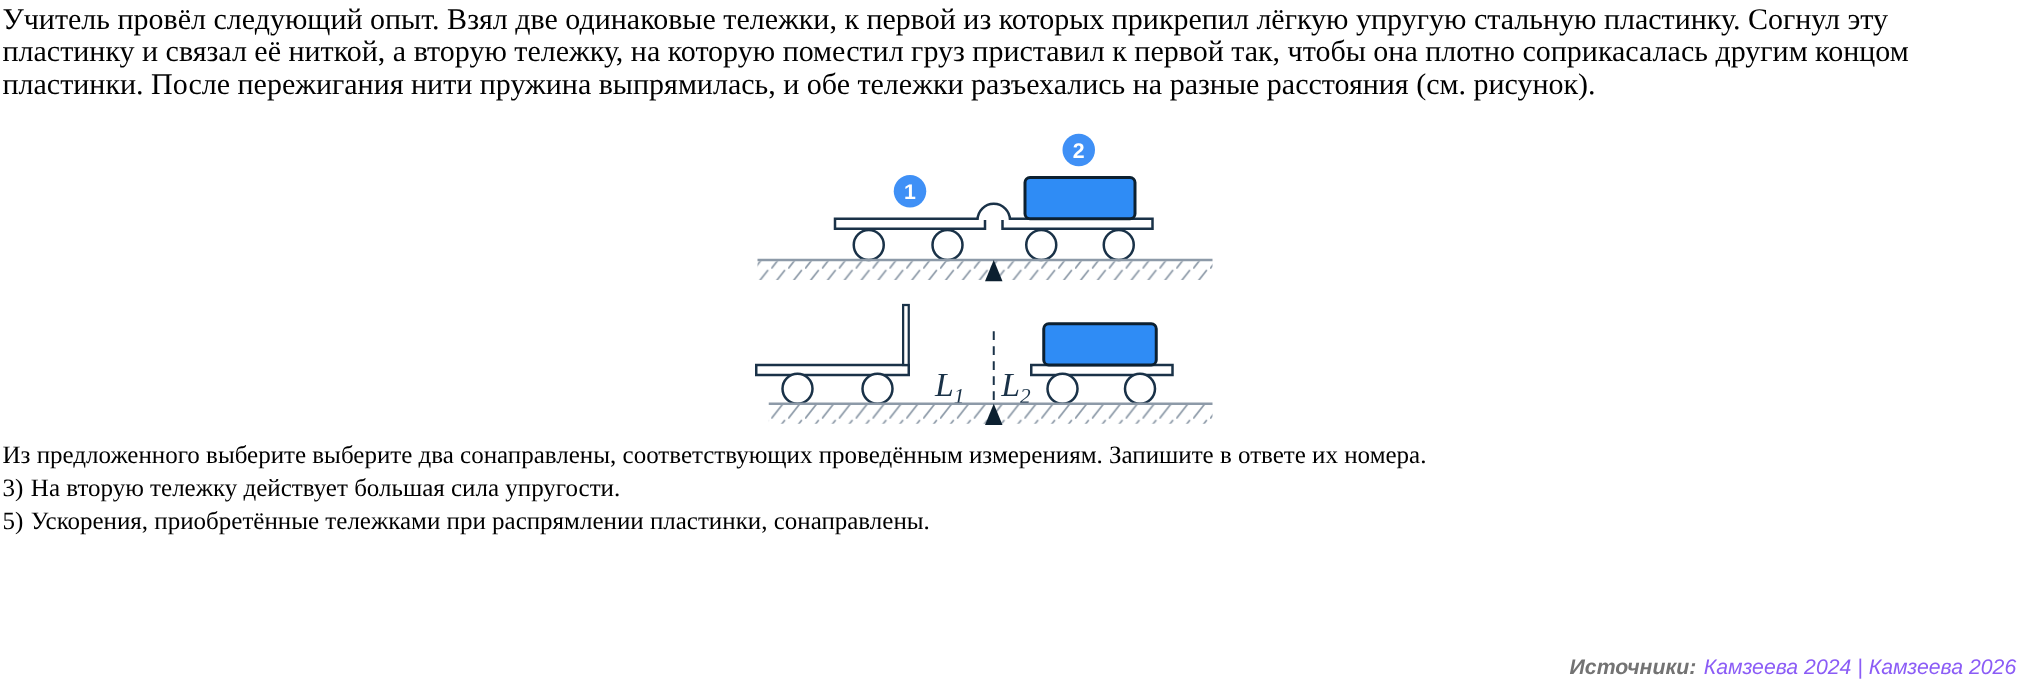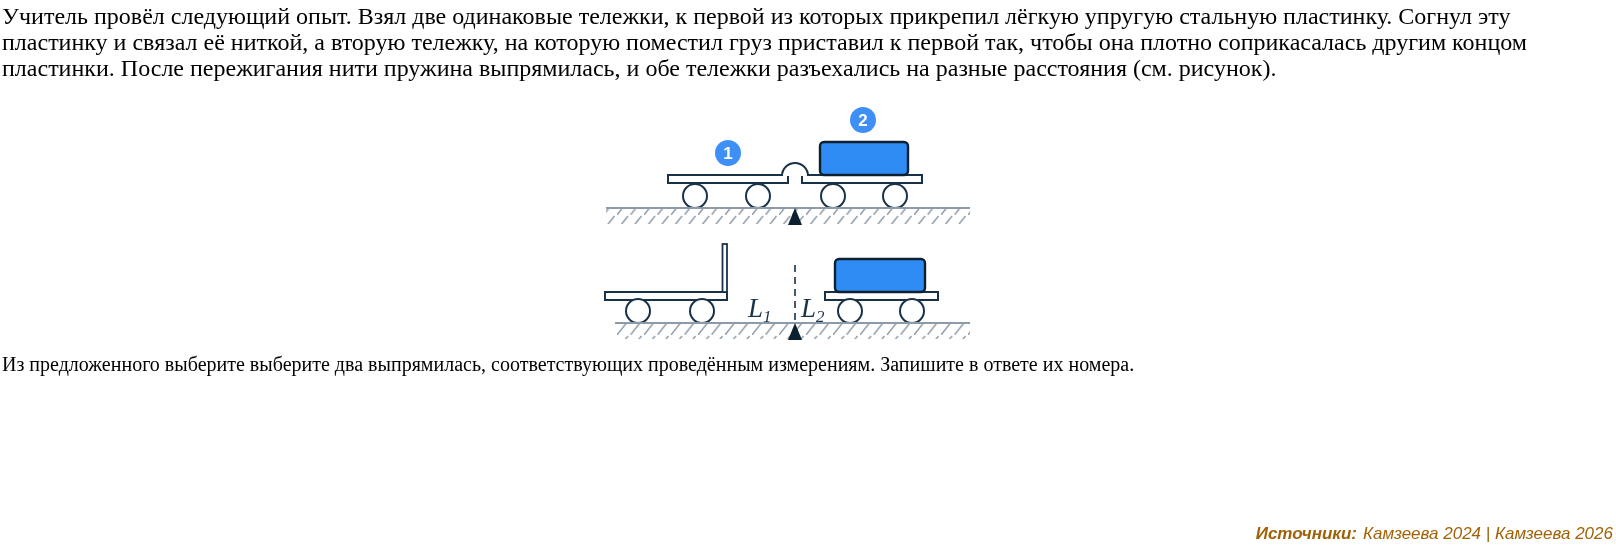--- a/index.html
+++ b/index.html
@@ -21,22 +21,22 @@
   .figure-wrap{position:absolute;left:590px;top:95px;width:400px;height:255px;}
   .question-block{position:absolute;left:2px;top:351px;width:1612px;}
   .question-block p{margin:0;font-size:20px;line-height:26.5px;}
   .q-bold{font-weight:normal;}
   .opt-num{margin-right:6px;}
   .sources{
     position:absolute;right:3px;top:524px;
     font-family:"Liberation Sans",sans-serif;font-style:italic;font-size:17px;
     white-space:nowrap;
   }
-  .src-label{font-weight:bold;color:#a16207;}
-  .src-value{color:#a16207;margin-left:6px;}
+  .src-label{font-weight:bold;color:#737373;}
+  .src-value{color:#8b5cf6;margin-left:6px;}
   
   .outline{fill:#fff;stroke:var(--outline-navy);stroke-width:2;}
   .plate{fill:#fff;stroke:var(--outline-navy);stroke-width:1.8;}
   .blue-box{fill:var(--accent-blue);stroke:var(--marker-dark);stroke-width:2.4;}
   .badge{fill:var(--badge-blue);}
   .badge-num{fill:#fff;font-family:"Liberation Sans",sans-serif;font-weight:bold;font-size:17px;text-anchor:middle;}
   .ground{stroke:var(--hatch-gray);stroke-width:2;fill:none;}
   .hatch-line{stroke:var(--hatch-gray);stroke-width:1.4;}
   .marker{fill:var(--marker-dark);}
   .dash{stroke:var(--outline-navy);stroke-width:1.6;stroke-dasharray:7 5;fill:none;}
@@ -89,20 +89,22 @@
         <text class="dist-label" x="158" y="222"><tspan>L</tspan><tspan class="dist-sub" dy="5">1</tspan></text>
         <text class="dist-label" x="211" y="222"><tspan>L</tspan><tspan class="dist-sub" dy="5">2</tspan></text>
         <line class="ground" x1="25" y1="228" x2="380" y2="228"></line>
         <rect x="25" y="229" width="355" height="15" fill="url(#hatch)"></rect>
         <polygon class="marker" points="205,228 198,245 212,245"></polygon>
       </g>
     </svg>
   </div>
 
   <div class="question-block">
-    <p><span>Из предложенного выберите выберите </span><span class="q-bold">два</span><span> выпрямилась, соответствующих проведённым измерениям. Запишите в ответе их номера.</span></p>
+    <p><span>Из предложенного выберите выберите </span><span class="q-bold">два</span><span> сонаправлены, соответствующих проведённым измерениям. Запишите в ответе их номера.</span></p>
+    <p class="option"><span class="opt-num">3)</span><span>На вторую тележку действует большая сила упругости.</span></p>
+    <p class="option"><span class="opt-num">5)</span><span>Ускорения, приобретённые тележками при распрямлении пластинки, сонаправлены.</span></p>
   </div>
 
   <div class="sources">
     <span class="src-label">Источники:</span><span class="src-value">Камзеева 2024 | Камзеева 2026</span>
   </div>
 
 </div>
 
 </body></html>

